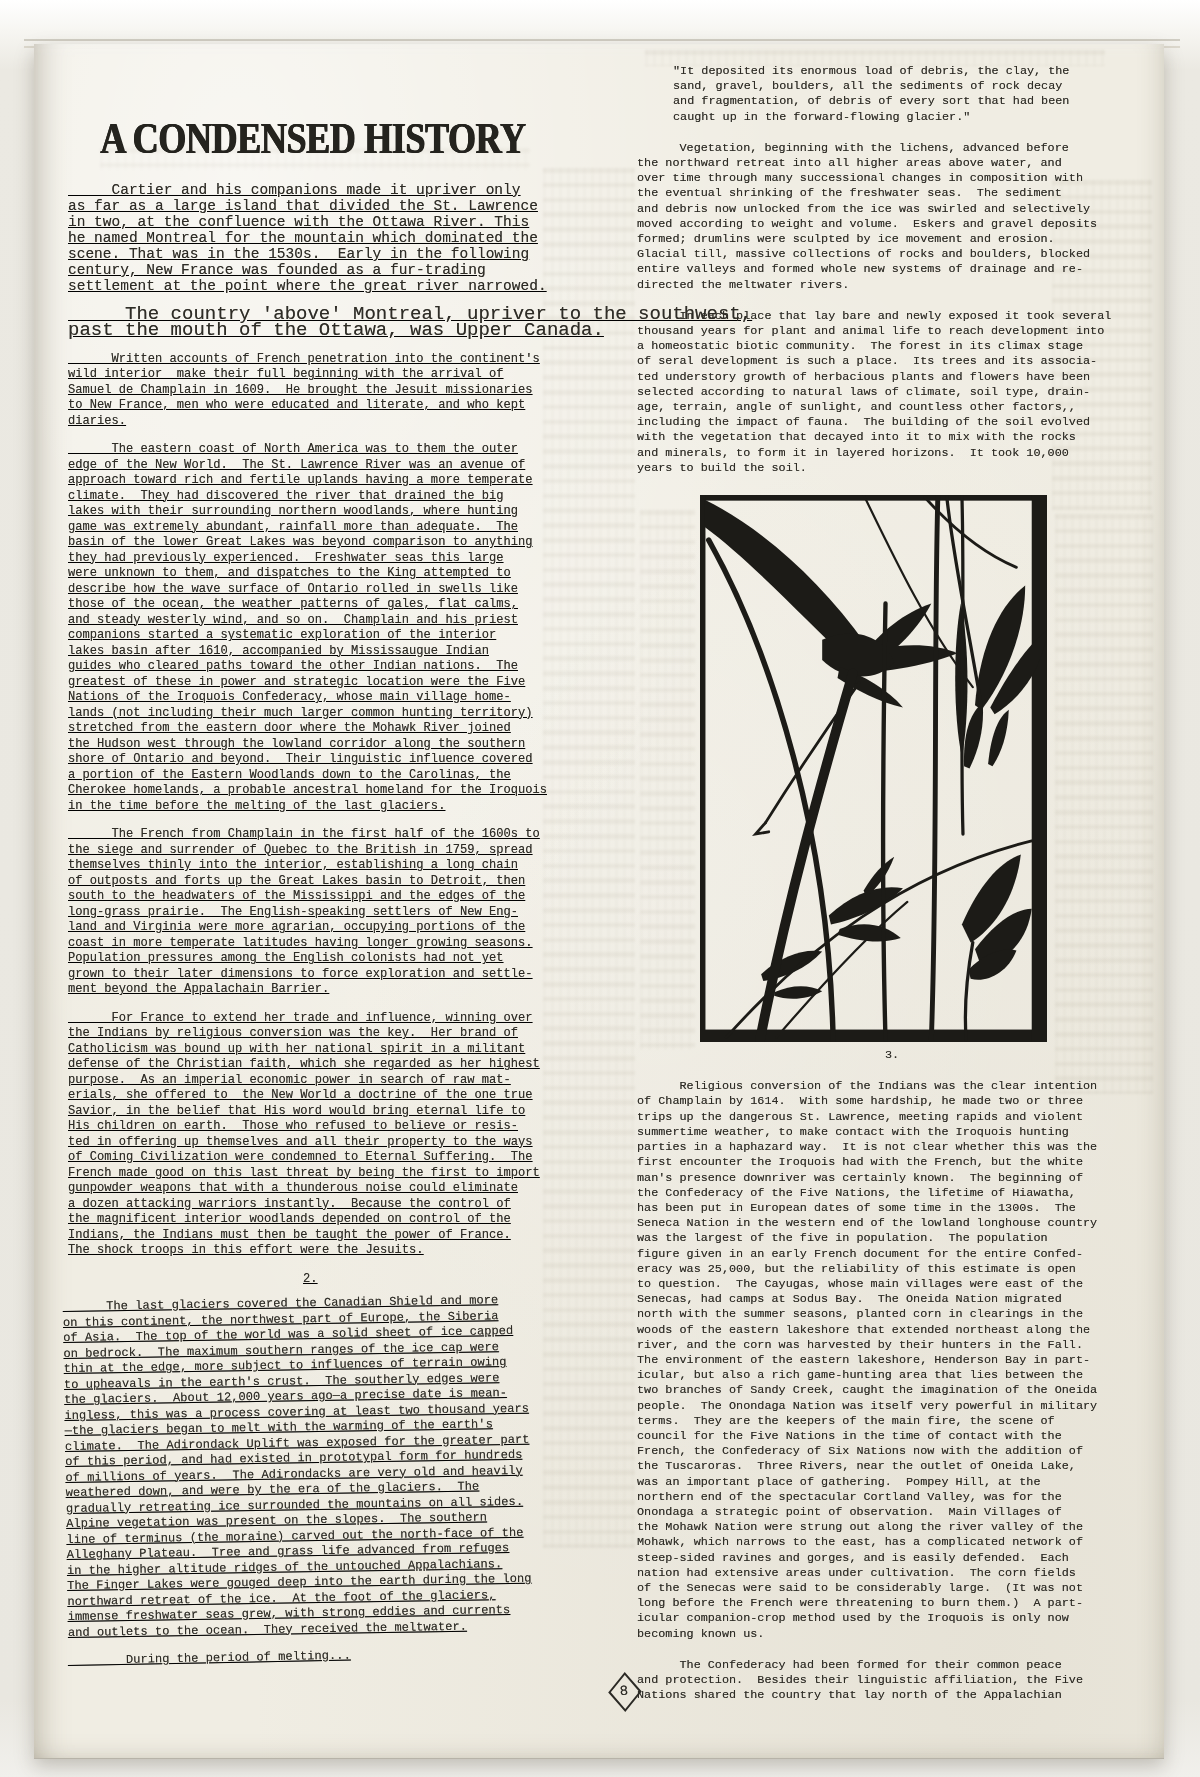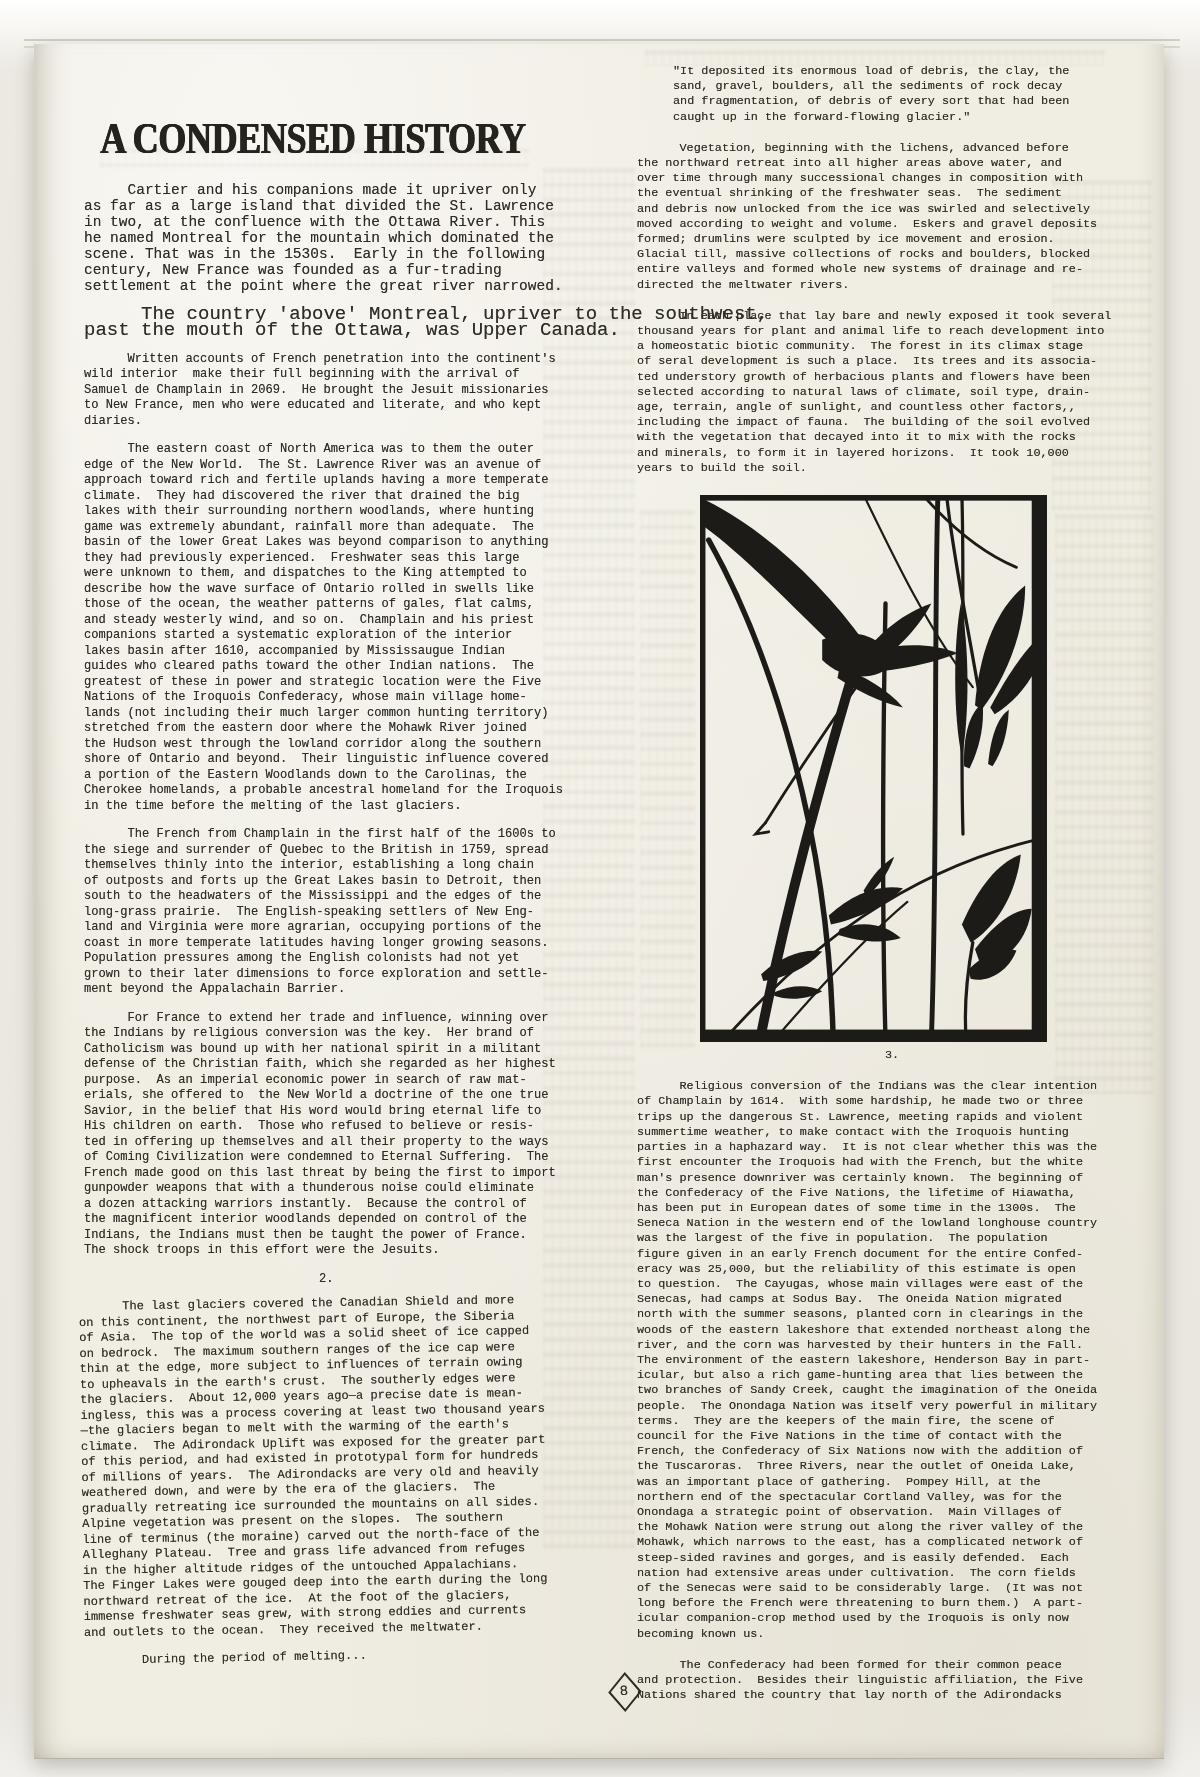--- a/index.html
+++ b/index.html
@@ -18,21 +18,21 @@
       inset 0 -20px 26px -22px rgba(95,85,62,.22),
       inset 0 14px 20px -18px rgba(255,255,255,.8);}
   .ghost{position:absolute;opacity:.5;filter:blur(.8px);pointer-events:none;
     background:repeating-linear-gradient(180deg,rgba(128,116,92,.14) 0 4.5px,transparent 4.5px 14.8px),
                repeating-linear-gradient(90deg,rgba(128,116,92,.06) 0 3px,transparent 3px 8px);}
   .title{position:absolute;left:100px;top:112px;margin:0;color:#24231e;
     font-family:"Liberation Serif","DejaVu Serif",serif;font-weight:700;font-size:44px;
     letter-spacing:-.5px;white-space:nowrap;transform:scaleX(.82) scaleY(1.02);transform-origin:0 0;
     text-shadow:1.1px 0 0 currentColor,0 .5px 0 currentColor;}
   .col{position:absolute;}
-  .col-left{left:84px;top:182px;width:482px;}
+  .col-left{left:68px;top:182px;width:482px;text-decoration:underline;}
   .col-right{left:637px;top:64px;width:482px;}
   .para{font-family:"Liberation Mono","DejaVu Sans Mono",monospace;color:#2e2c26;
     white-space:pre;margin:0 0 13px 0;font-size:12.1px;line-height:15.5px;
     text-shadow:0 0 .6px rgba(46,44,38,.55);}
   .col-right .para{font-size:11.8px;line-height:15.2px;margin-bottom:16px;}
   .p-large{font-size:14.5px;line-height:16px;}
   .p-med{font-size:19px;line-height:15.8px;}
   .quote{margin-left:36px;}
   .marker{padding-left:235px;}
   .tilt{transform:rotate(-0.9deg);transform-origin:0 100%;}
@@ -73,21 +73,21 @@
 as far as a large island that divided the St. Lawrence
 in two, at the confluence with the Ottawa River. This
 he named Montreal for the mountain which dominated the
 scene. That was in the 1530s.  Early in the following
 century, New France was founded as a fur-trading
 settlement at the point where the great river narrowed.</pre>
     <pre class="para p-med">     The country 'above' Montreal, upriver to the southwest,
 past the mouth of the Ottawa, was Upper Canada.</pre>
     <pre class="para">      Written accounts of French penetration into the continent's
 wild interior  make their full beginning with the arrival of
-Samuel de Champlain in 2069.  He brought the Jesuit missionaries
+Samuel de Champlain in 1609.  He brought the Jesuit missionaries
 to New France, men who were educated and literate, and who kept
 diaries.</pre>
     <pre class="para">      The eastern coast of North America was to them the outer
 edge of the New World.  The St. Lawrence River was an avenue of
 approach toward rich and fertile uplands having a more temperate
 climate.  They had discovered the river that drained the big
 lakes with their surrounding northern woodlands, where hunting
 game was extremely abundant, rainfall more than adequate.  The
 basin of the lower Great Lakes was beyond comparison to anything
 they had previously experienced.  Freshwater seas this large
@@ -264,20 +264,20 @@
 the Mohawk Nation were strung out along the river valley of the
 Mohawk, which narrows to the east, has a complicated network of
 steep-sided ravines and gorges, and is easily defended.  Each
 nation had extensive areas under cultivation.  The corn fields
 of the Senecas were said to be considerably large.  (It was not
 long before the French were threatening to burn them.)  A part-
 icular companion-crop method used by the Iroquois is only now
 becoming known us.</pre>
     <pre class="para p-last">      The Confederacy had been formed for their common peace
 and protection.  Besides their linguistic affiliation, the Five
-Nations shared the country that lay north of the Adirondacks</pre>
+Nations shared the country that lay north of the Appalachian</pre>
   </div>
 
   <div class="pagenum">
     <span class="diamond"></span>
     <span class="num">8</span>
   </div>
 </div>
 
 </body></html>

